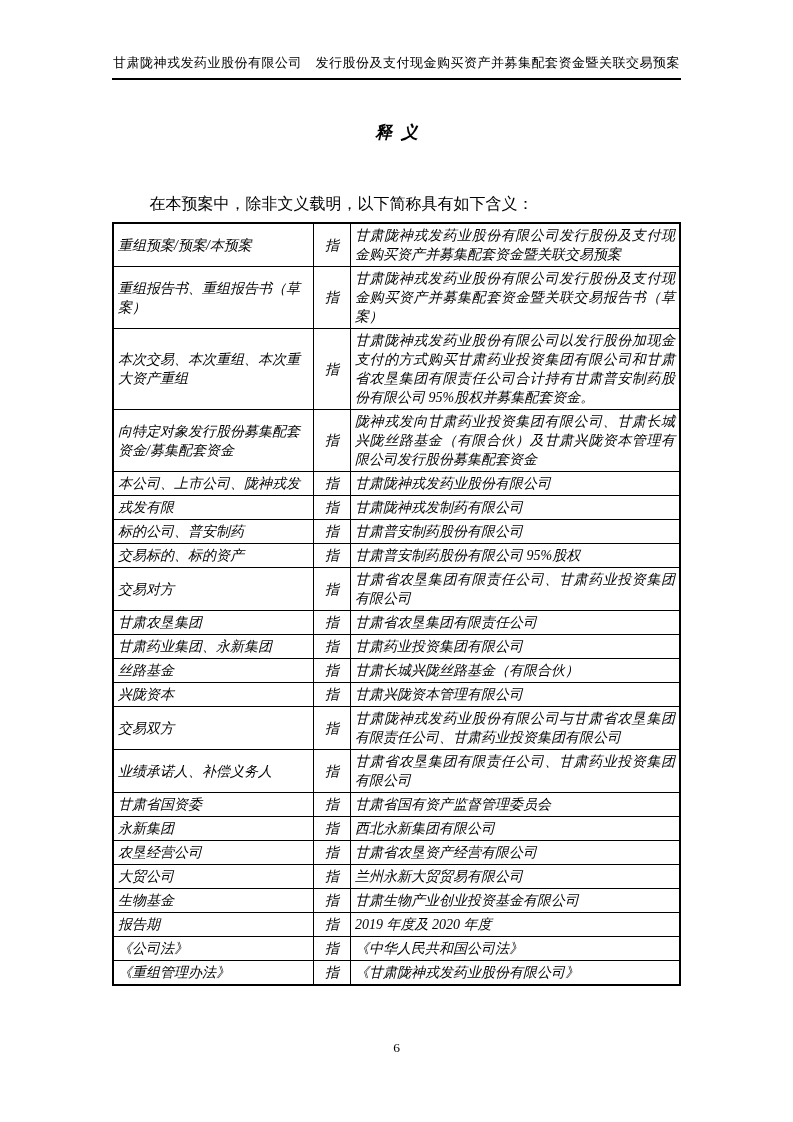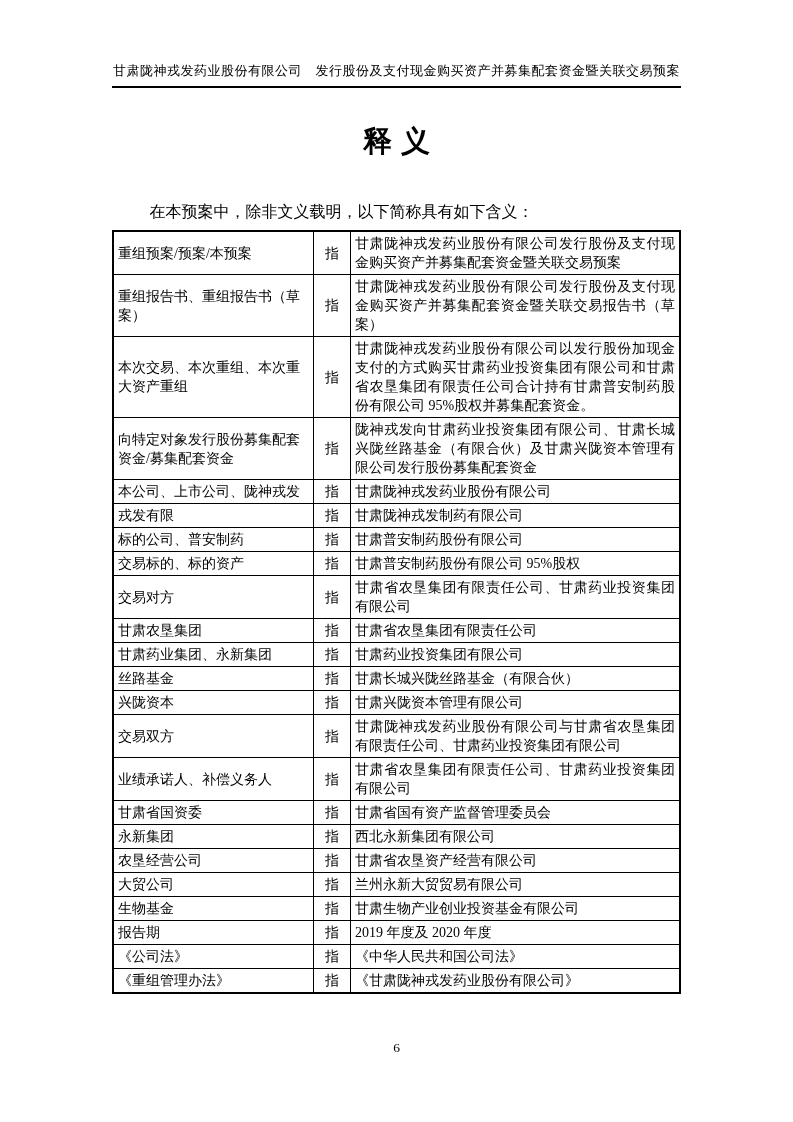--- a/index.html
+++ b/index.html
@@ -10,52 +10,54 @@
   body {
     width: 793px;
     height: 1122px;
     position: relative;
     overflow: hidden;
     color: #000000;
     font-family: "Liberation Serif", "DejaVu Serif", serif;
   }
   .page {
     width: 569px;
-    margin: 16px auto;
+    margin: 8px auto;
     padding-top: 46px;
   }
   .doc-header {
     font-size: 13px;
     line-height: 17px;
     text-align: center;
     white-space: nowrap;
     letter-spacing: 0.5px;
     padding-bottom: 7px;
     border-bottom: 2px solid #000000;
   }
   .doc-title {
     margin: 38px 0 0 0;
-    font-size: 29px;
+    font-size: 17px;
     line-height: 30px;
     font-weight: bold;
     text-align: center;
     letter-spacing: 9px;
     text-indent: 9px; 
+    font-style: italic;
   }
   .intro {
     margin: 46px 0 8px 0;
     font-size: 16px;
     line-height: 20px;
     text-indent: 2.35em;
   }
   table.def-table {
     width: 569px;
     border-collapse: collapse;
     border: 2px solid #000000;
     table-layout: fixed;
+    font-style: italic;
   }
   table.def-table td {
     border: 1px solid #000000;
     font-size: 14px;
     line-height: 19px;
     padding: 2px 4px;
     vertical-align: middle;
     word-break: break-all;
   }
   td.c-term {

